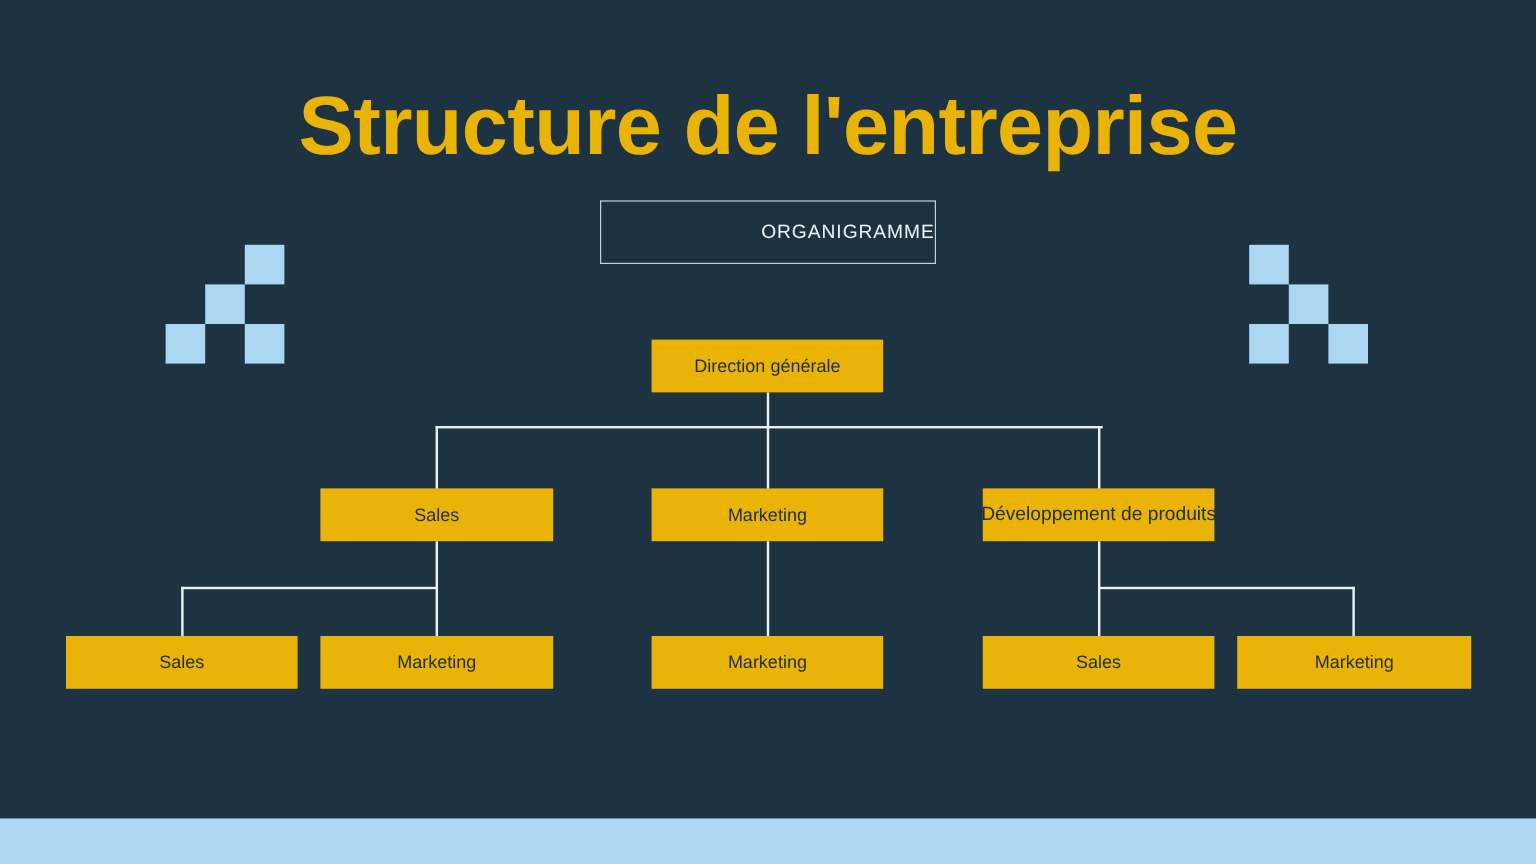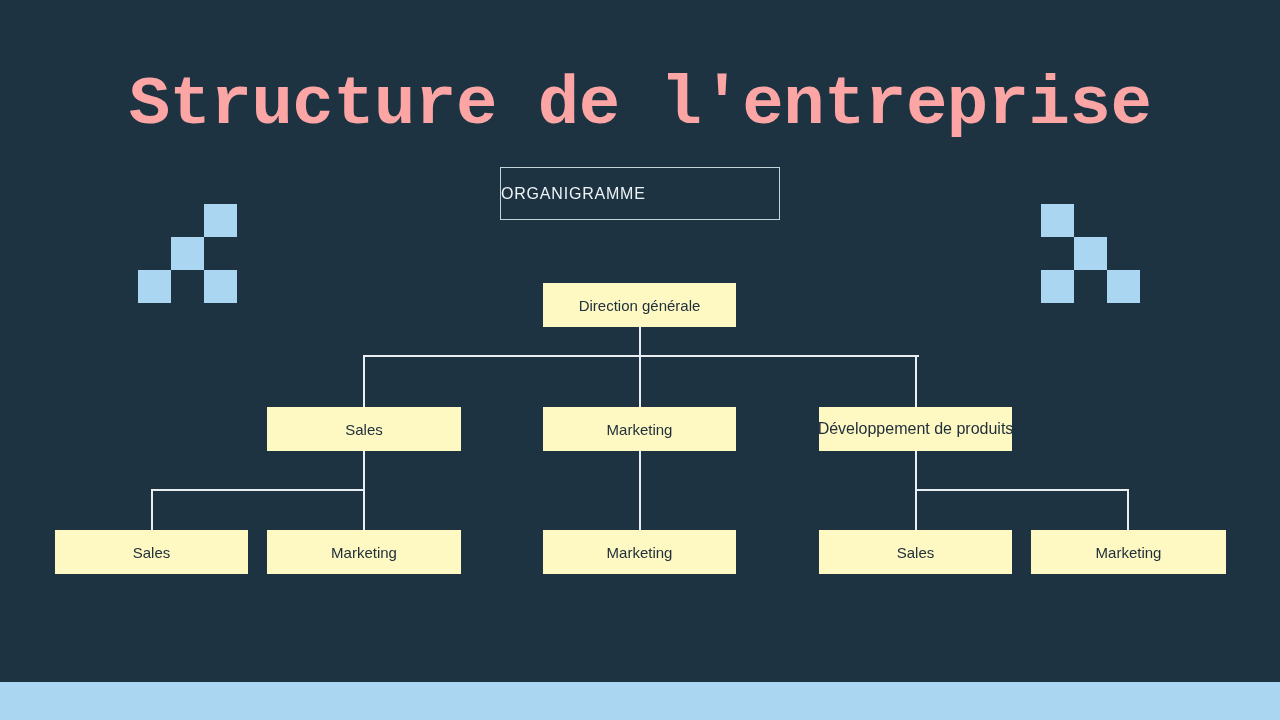--- a/index.html
+++ b/index.html
@@ -31,37 +31,36 @@
   #title {
     position: absolute;
     left: 0;
     top: 64px;
     width: 1280px;
     text-align: center;
     font-size: 69px;
     line-height: 82px;
     font-weight: bold;
     letter-spacing: -0.5px;
-    color: #fca5a5;
+    color: #eab308;
     white-space: nowrap;
-    font-family: Liberation Mono, monospace;
   }
 
   
   #subtitle-box {
     position: absolute;
     left: 500px;
     top: 167px;
     width: 280px;
     height: 53px;
     box-sizing: border-box;
     border: 1.6px solid #c4d2da;
     display: flex;
     align-items: center;
-    justify-content: flex-start;
+    justify-content: flex-end;
   }
   #subtitle-text {
     font-size: 16px;
     letter-spacing: 0.8px;
     color: #eef3f6;
     white-space: nowrap;
   }
 
   
   .deco {
@@ -83,21 +82,21 @@
     position: absolute;
     background: #e8eef2;
   }
   .line.v { width: 1.6px; }
   .line.h { height: 1.6px; }
 
   
   .node {
     position: absolute;
     box-sizing: border-box;
-    background: #fef9c3;
+    background: #eab308;
     display: flex;
     align-items: center;
     justify-content: center;
     height: 44px;
   }
   .node-label {
     color: #22303c;
     font-size: 15px;
     white-space: nowrap;
     text-align: center;

